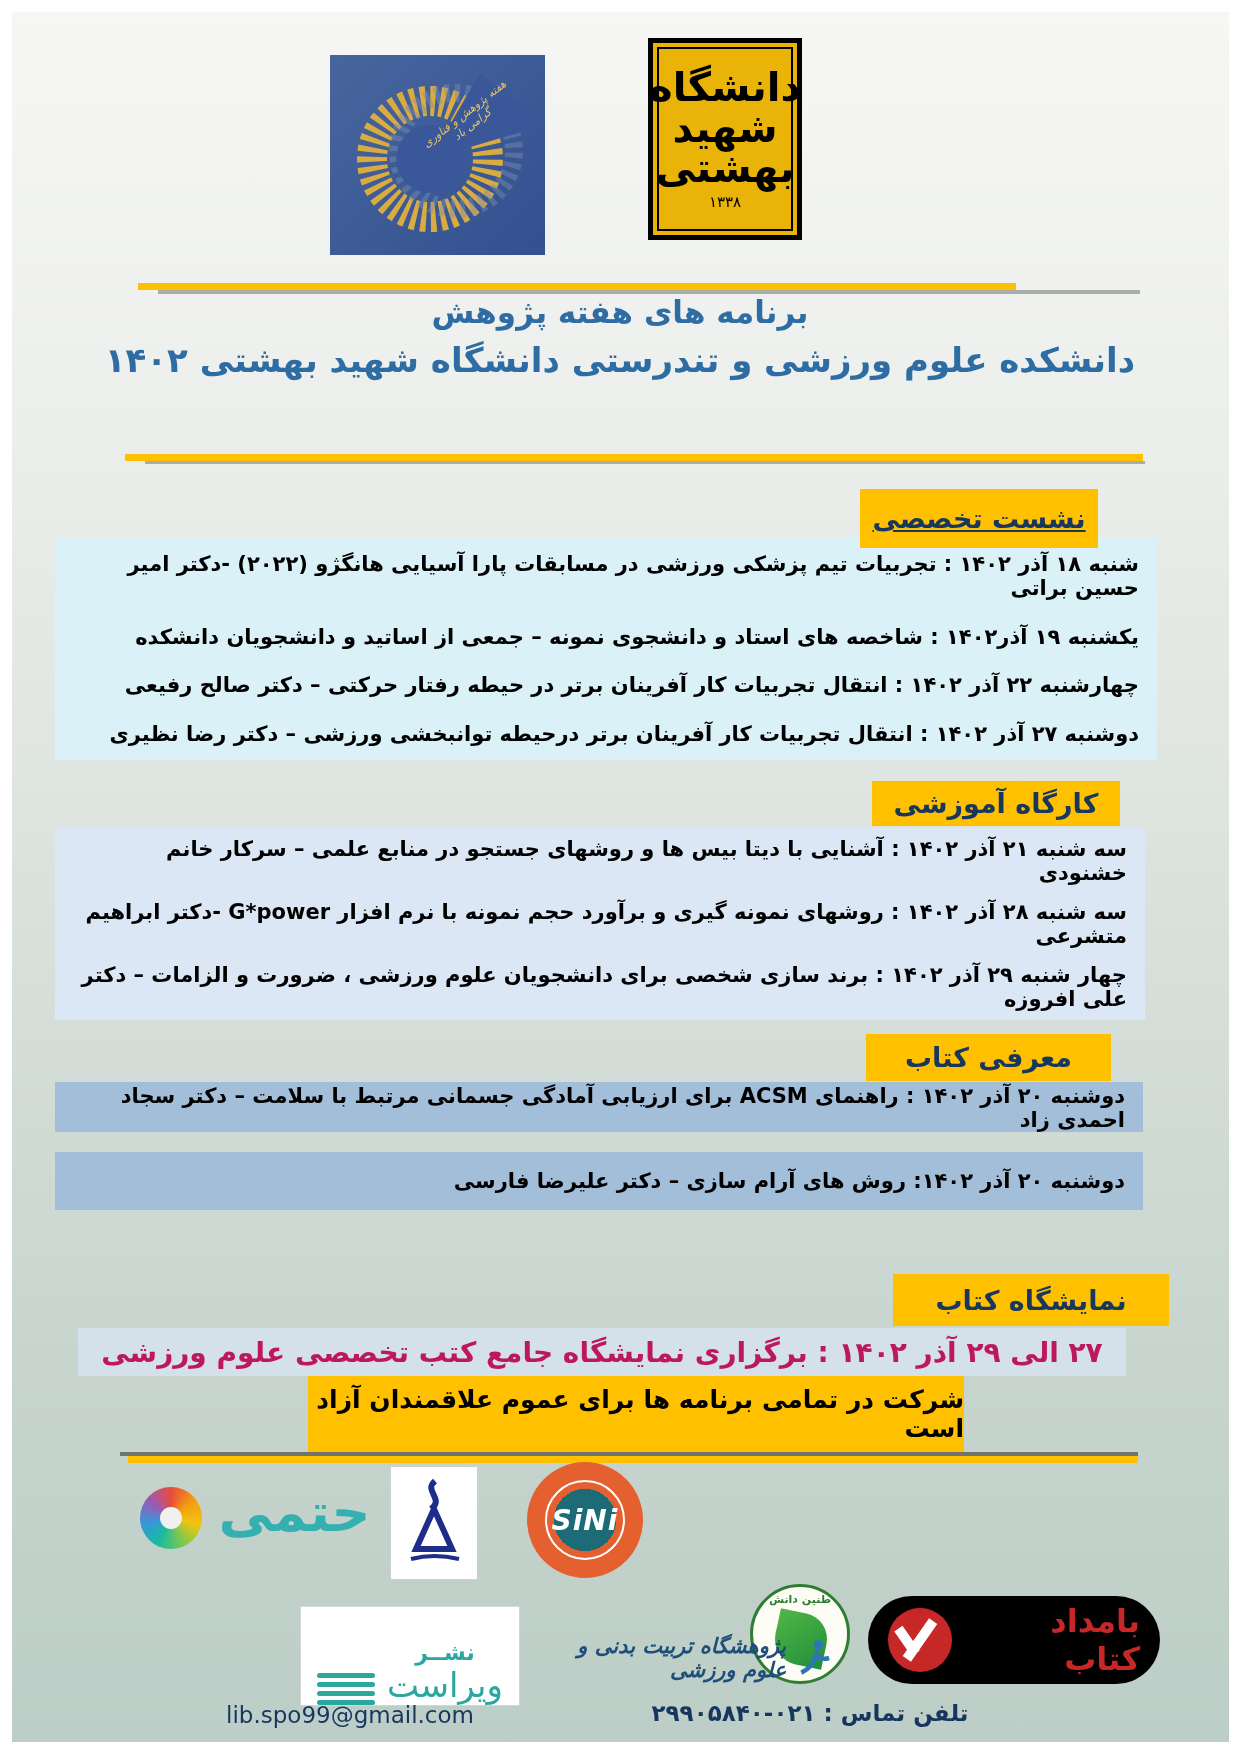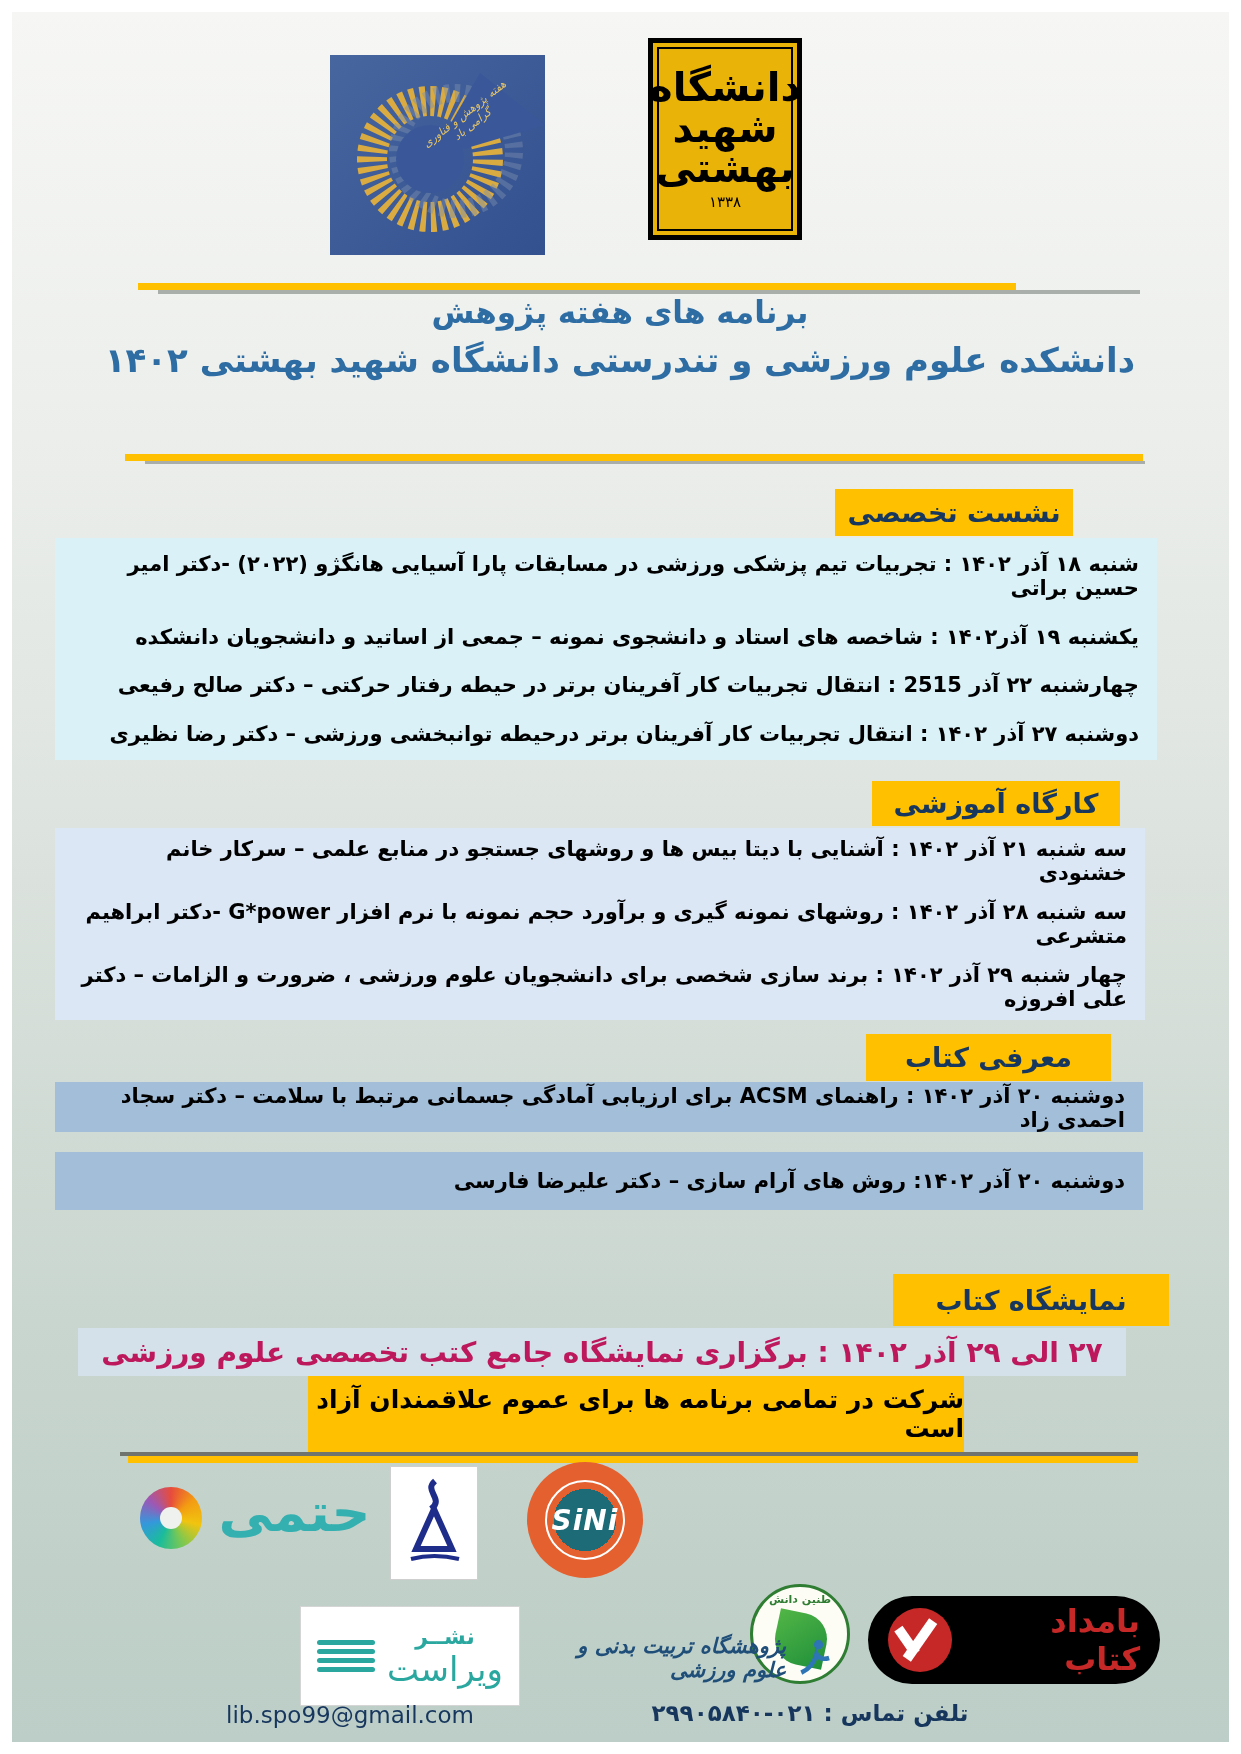--- a/index.html
+++ b/index.html
@@ -43,21 +43,21 @@
   .hatmi-word{color:#35b0b0;font-weight:bold;font-size:54px;line-height:1;direction:rtl;}
   .whitebox{background:#ffffff;border:1px solid #cfcfcf;display:flex;align-items:center;justify-content:center;}
   .sina{border-radius:50%;background:radial-gradient(circle at 50% 50%, #1d6b77 0 38%, #e4602f 38% 72%, #c2431c 72% 100%);
         display:flex;align-items:center;justify-content:center;position:relative;}
   .sina .inner-ring{position:absolute;left:18px;top:18px;right:18px;bottom:18px;border:2px solid #ffffff;border-radius:50%;}
   .sina-text{color:#fff;font-weight:bold;font-size:28px;font-style:italic;letter-spacing:1px;z-index:1;}
   .tanin{border-radius:50%;background:#fdfdf6;border:3px solid #2f7d32;position:relative;overflow:hidden;}
   .tanin-label{position:absolute;top:6px;left:0;right:0;text-align:center;color:#2f7d32;font-size:11px;font-weight:bold;direction:rtl;}
   .leaf{position:absolute;left:22px;top:26px;width:52px;height:52px;background:linear-gradient(135deg,#52b646,#1f8f3a);
         border-radius:0 50% 0 50%;transform:rotate(12deg);}
-  .virast{background:#ffffff;border:1px solid #d5d5d5;display:flex;align-items:center;justify-content:center;gap:12px;}
+  .virast{background:#ffffff;border:1px solid #d5d5d5;display:flex;align-items:flex-end;justify-content:center;gap:12px;}
   .virast-lines{display:flex;flex-direction:column;gap:4px;}
   .virast-lines i{display:block;width:58px;height:5px;background:#2aa8a0;border-radius:3px;}
   .virast-text{text-align:center;direction:rtl;color:#2aa8a0;}
   .virast-text .t1{font-size:22px;font-weight:bold;letter-spacing:6px;}
   .virast-text .t2{font-size:34px;font-weight:normal;}
   .inst{display:flex;align-items:center;justify-content:flex-end;gap:10px;direction:rtl;}
   .inst-text{color:#1f4e79;font-weight:bold;font-size:21px;font-style:italic;direction:rtl;text-align:right;}
   .bamdad{background:#000000;border-radius:44px;display:flex;align-items:center;gap:16px;padding:0 20px;box-sizing:border-box;}
   .bamdad-emblem{width:64px;height:64px;border-radius:50%;background:#c62828;position:relative;overflow:hidden;flex:0 0 auto;}
   .bamdad-emblem i{position:absolute;background:#fff;width:10px;height:46px;left:27px;top:9px;transform:rotate(35deg);}
@@ -93,25 +93,25 @@
 
   <div class="abs gline" style="left:158px;top:290px;width:982px;"></div>
   <div class="abs yline" style="left:138px;top:283px;width:878px;"></div>
 
   <div class="abs title rtl" style="top:294px;font-size:31px;">برنامه های هفته پژوهش</div>
   <div class="abs title rtl" style="top:340px;font-size:34px;">دانشکده علوم ورزشی و تندرستی دانشگاه شهید بهشتی  ۱۴۰۲</div>
 
   <div class="abs gline" style="left:145px;top:461px;width:1000px;height:3px;"></div>
   <div class="abs yline" style="left:125px;top:454px;width:1018px;"></div>
 
-  <div class="abs hdr rtl" style="left:835px;top:489px;width:238px;height:47px;">نشست تخصصی</div>
+  <div class="abs hdr rtl" style="left:860px;top:489px;width:238px;height:59px;text-decoration:underline;">نشست تخصصی</div>
   <div class="abs cbox b1" style="left:55px;top:538px;width:1102px;height:222px;">
     <div class="row">شنبه ۱۸ آذر ۱۴۰۲ : تجربیات تیم پزشکی ورزشی در مسابقات پارا آسیایی هانگژو (۲۰۲۲) -دکتر امیر حسین براتی</div>
     <div class="row">یکشنبه ۱۹ آذر۱۴۰۲ : شاخصه های استاد و دانشجوی نمونه – جمعی از اساتید  و دانشجویان دانشکده</div>
-    <div class="row">چهارشنبه ۲۲ آذر 2515 :  انتقال تجربیات کار آفرینان برتر در حیطه رفتار حرکتی – دکتر صالح رفیعی</div>
+    <div class="row">چهارشنبه ۲۲ آذر ۱۴۰۲ :  انتقال تجربیات کار آفرینان برتر در حیطه رفتار حرکتی – دکتر صالح رفیعی</div>
     <div class="row">دوشنبه ۲۷ آذر ۱۴۰۲ : انتقال تجربیات کار آفرینان برتر درحیطه توانبخشی ورزشی – دکتر رضا نظیری</div>
   </div>
 
   <div class="abs hdr rtl" style="left:872px;top:781px;width:248px;height:45px;">کارگاه آموزشی</div>
   <div class="abs cbox b2" style="left:55px;top:828px;width:1090px;height:192px;">
     <div class="row">سه شنبه ۲۱ آذر ۱۴۰۲ : آشنایی با دیتا بیس ها و روشهای جستجو در منابع علمی – سرکار خانم خشنودی</div>
     <div class="row">سه شنبه ۲۸ آذر ۱۴۰۲ : روشهای نمونه گیری و برآورد حجم نمونه با نرم افزار G*power -دکتر ابراهیم متشرعی</div>
     <div class="row">چهار شنبه ۲۹ آذر ۱۴۰۲ :  برند سازی شخصی برای دانشجویان علوم ورزشی ، ضرورت و الزامات – دکتر علی افروزه</div>
   </div>
 

